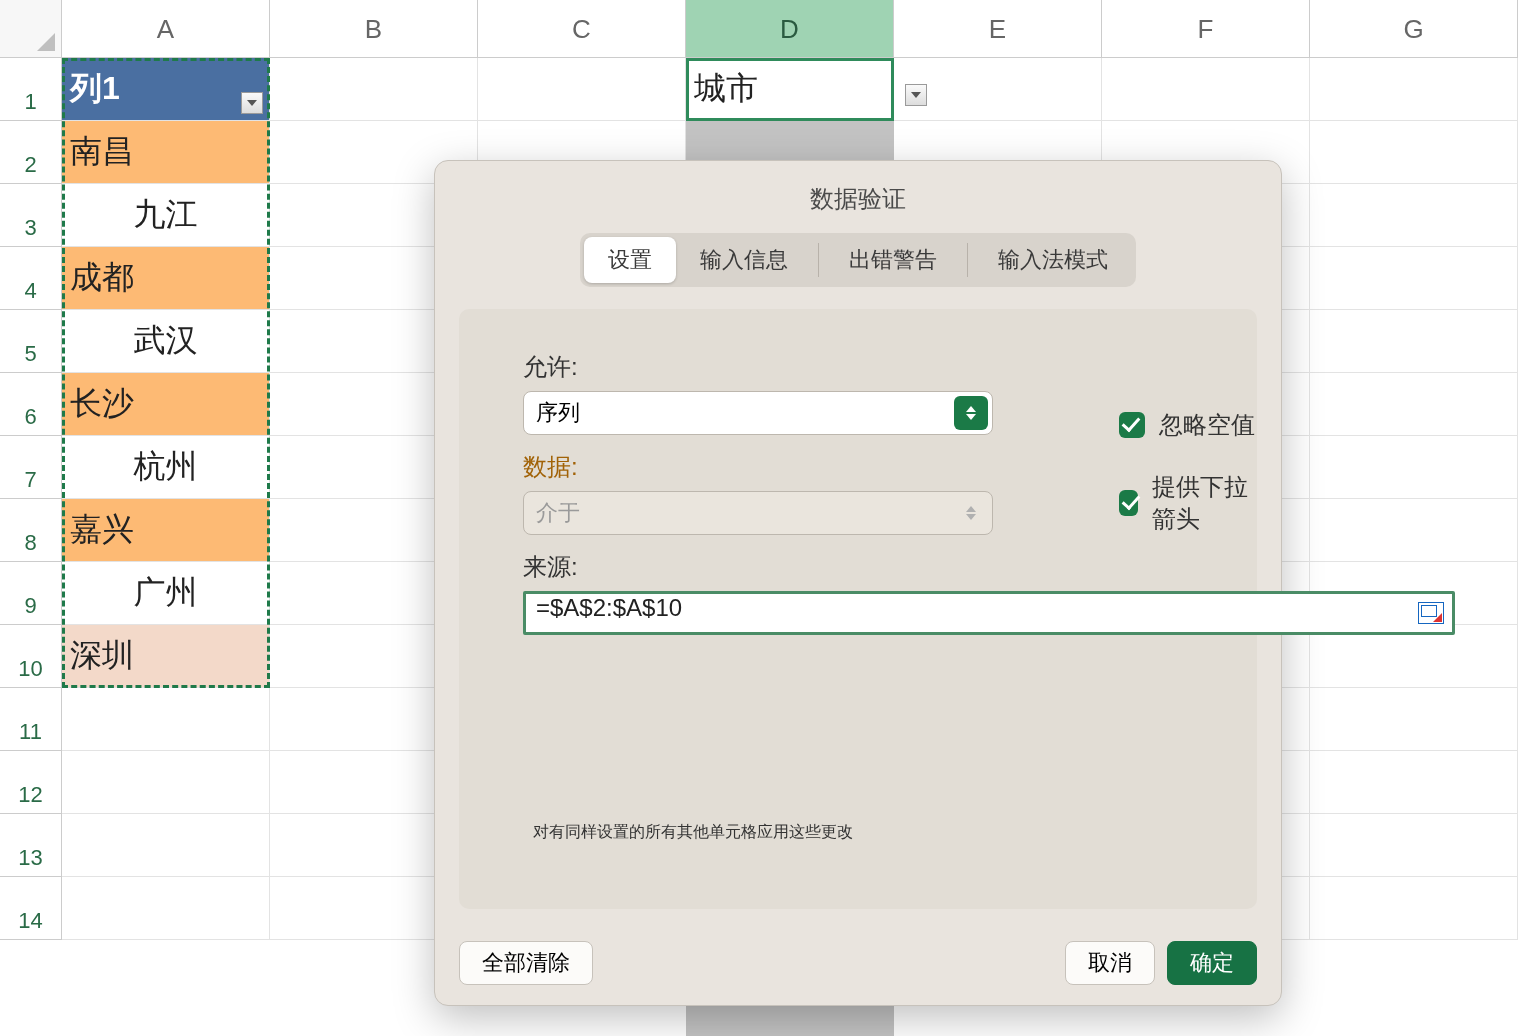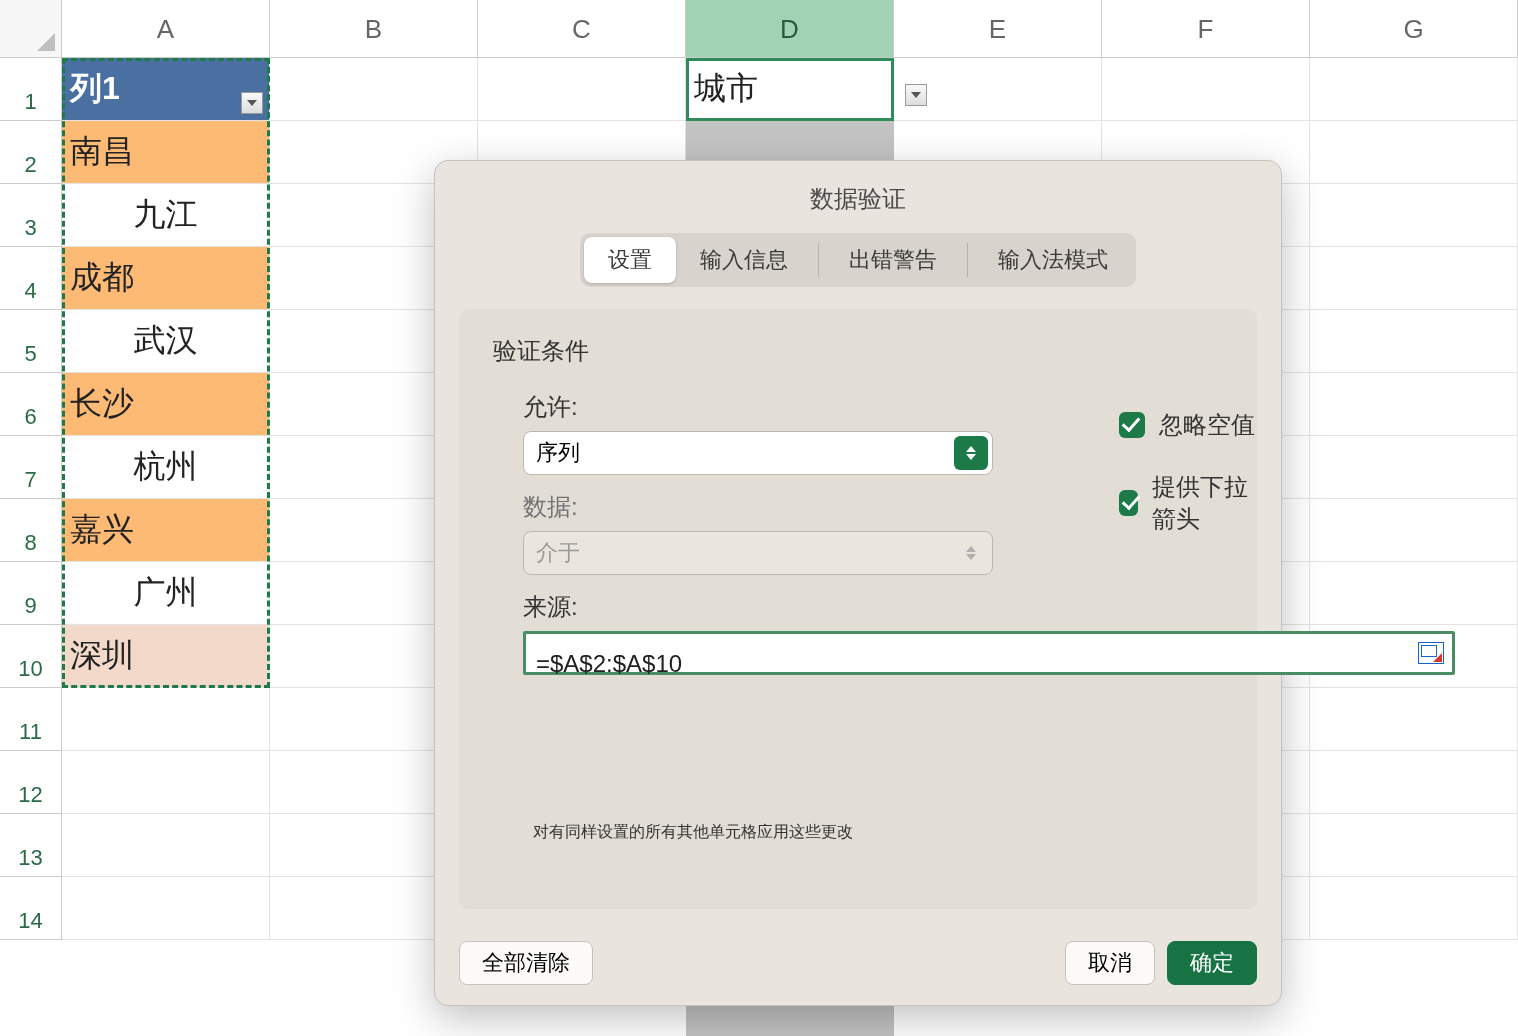--- a/index.html
+++ b/index.html
@@ -185,21 +185,21 @@
     .section-title {
       font-size: 24px;
       color: #333;
       margin-bottom: 24px;
     }
     .lbl {
       font-size: 24px;
       color: #333;
       margin: 16px 0 8px 30px;
     }
-    .lbl.disabled{ color:#737373;}
+    .lbl.disabled{ color:#a16207;}
     .select {
       margin-left: 30px;
       margin-bottom: 4px;
       display: flex;
       align-items: center;
       width: 470px;
       height: 44px;
       background: #fff;
       border: 1px solid #bdb7ae;
       border-radius: 8px;
@@ -270,21 +270,21 @@
     }
     .source-wrap {
       margin: 8px 30px 0;
     }
     .source-input {
       width: 932px;
       height: 44px;
       border: 3px solid #4a8c66;
       border-radius: 2px;
       background: #fff;
-      padding: 16px 40px 2px 10px;
+      padding: 0 40px 2px 10px;
       font-size: 24px;
       color: #222;
       position: relative;
     }
     .range-picker {
       position: absolute;
       right: 8px;
       top: 50%;
       transform: translateY(-50%);
       width: 26px;
@@ -518,21 +518,20 @@
   <div class="dialog-title">数据验证</div>
   <div class="tabs">
     <div class="tab active">设置</div>
     <div class="tab">输入信息</div>
     <div class="tab-sep"></div>
     <div class="tab">出错警告</div>
     <div class="tab-sep"></div>
     <div class="tab">输入法模式</div>
   </div>
   <div class="panel">
-    <div class="section-title">验证条件</div>
 
     <div class="lbl">允许:</div>
     <div class="select">
       <span>序列</span>
       <span class="arrow"></span>
     </div>
 
     <div class="lbl disabled">数据:</div>
     <div class="select disabled">
       <span>介于</span>

